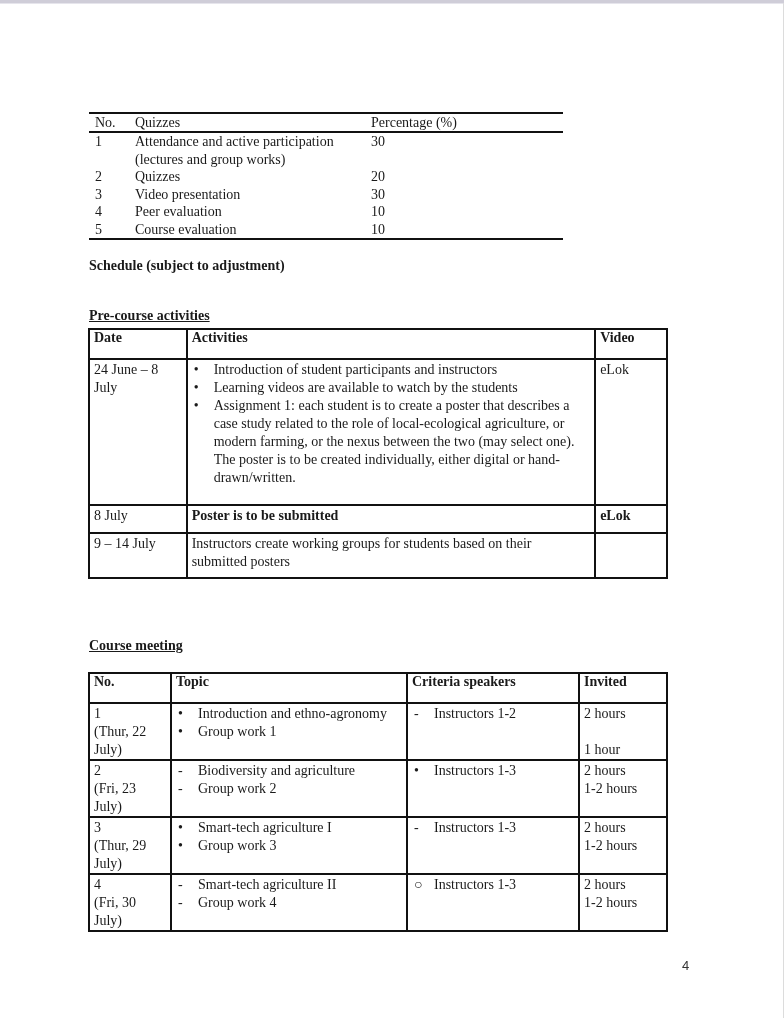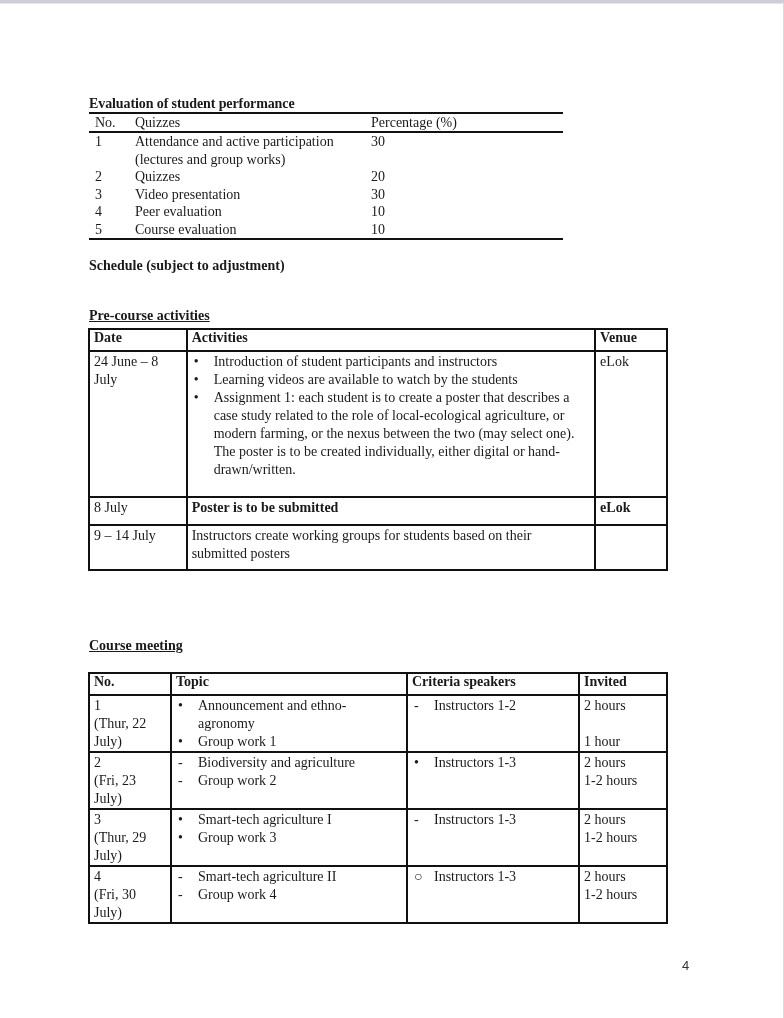--- a/index.html
+++ b/index.html
@@ -49,21 +49,21 @@
     text-decoration: underline;
   }
 
   
   table.grid {
     position: absolute; border-collapse: collapse; font-size: 14px; line-height: 18px;
   }
   table.grid th, table.grid td {
     border: 2px solid #111; padding: 1px 4px 0 4px; vertical-align: top; text-align: left;
   }
-  table.grid th { font-weight: bold; padding-top: 0; padding-bottom: 4px; line-height: 16px; }
+  table.grid th { font-weight: bold; padding-top: 0; padding-bottom: 12px; line-height: 16px; }
   .pre { left: 88px; top: 328px; width: 580px; }
   .pre .col-date { width: 88px; }
   .pre .col-act { width: 400px; }
   .pre .col-venue { width: 62px; }
 
   ul.blist { margin: 0; padding: 0; list-style: none; }
   ul.blist li { position: relative; padding-left: 22px; }
   ul.blist li .mk {
     position: absolute; left: 2px; top: 0; width: 14px; text-align: left;
   }
@@ -83,21 +83,20 @@
   }
 </style>
 </head>
 <body>
 
 <div class="topbar"></div>
 <div class="rightedge"></div>
 
 <div class="page">
 
-  <div class="eval-title">Evaluation of student performance</div>
   <table class="eval">
     <thead>
       <tr>
         <th class="c-no">No.</th>
         <th class="c-crit">Quizzes</th>
         <th class="c-pct">Percentage (%)</th>
       </tr>
     </thead>
     <tbody>
       <tr>
@@ -132,21 +131,21 @@
   </table>
 
   <div class="sched-title">Schedule (subject to adjustment)</div>
   <div class="sub-title" style="top:308px">Pre-course activities</div>
 
   <table class="grid pre">
     <tbody>
         <tr>
       <th class="col-date">Date</th>
       <th class="col-act">Activities</th>
-      <th class="col-venue">Venue</th>
+      <th class="col-venue">Video</th>
     </tr>
     <tr style="height:146px">
       <td>24 June – 8 July</td>
       <td>
         <ul class="blist">
           <li><span class="mk">•</span><span>Introduction of student participants and instructors</span></li>
           <li><span class="mk">•</span><span>Learning videos are available to watch by the students</span></li>
           <li><span class="mk">•</span><span>Assignment 1: each student is to create a poster that describes a case study related to the role of local-ecological agriculture, or modern farming, or the nexus between the two (may select one). The poster is to be created individually, either digital or hand-drawn/written.</span></li>
         </ul>
       </td>
@@ -173,21 +172,21 @@
       <th class="col-no">No.</th>
       <th class="col-topic">Topic</th>
       <th class="col-spk">Criteria speakers</th>
       <th class="col-dur">Invited</th>
     </tr>
 
     <tr>
       <td><span>1</span><br><span>(Thur, 22 July)</span></td>
       <td>
         <ul class="blist">
-          <li><span class="mk">•</span><span>Announcement and ethno-agronomy</span></li>
+          <li><span class="mk">•</span><span>Introduction and ethno-agronomy</span></li>
           <li><span class="mk">•</span><span>Group work 1</span></li>
         </ul>
       </td>
       <td>
         <ul class="blist">
           <li><span class="mk">-</span><span>Instructors 1-2</span></li>
         </ul>
       </td>
       <td><span>2 hours</span><span class="dur-gap"></span><span>1 hour</span></td>
     </tr>

